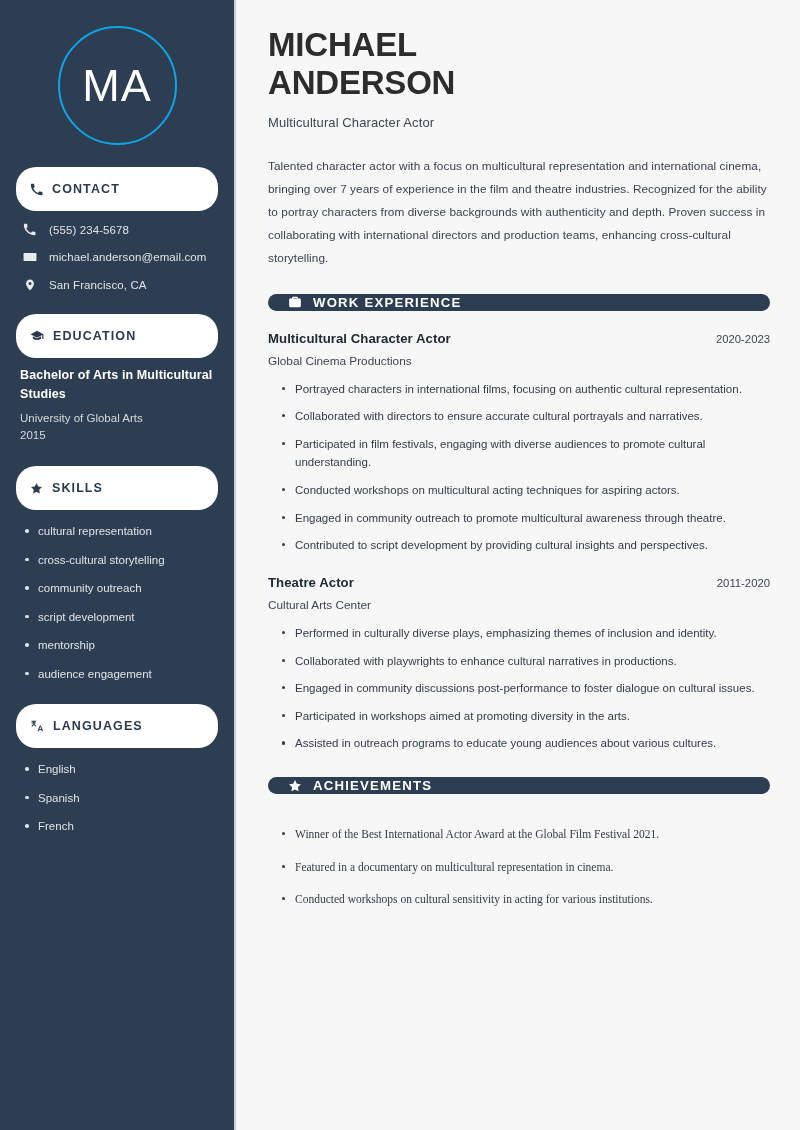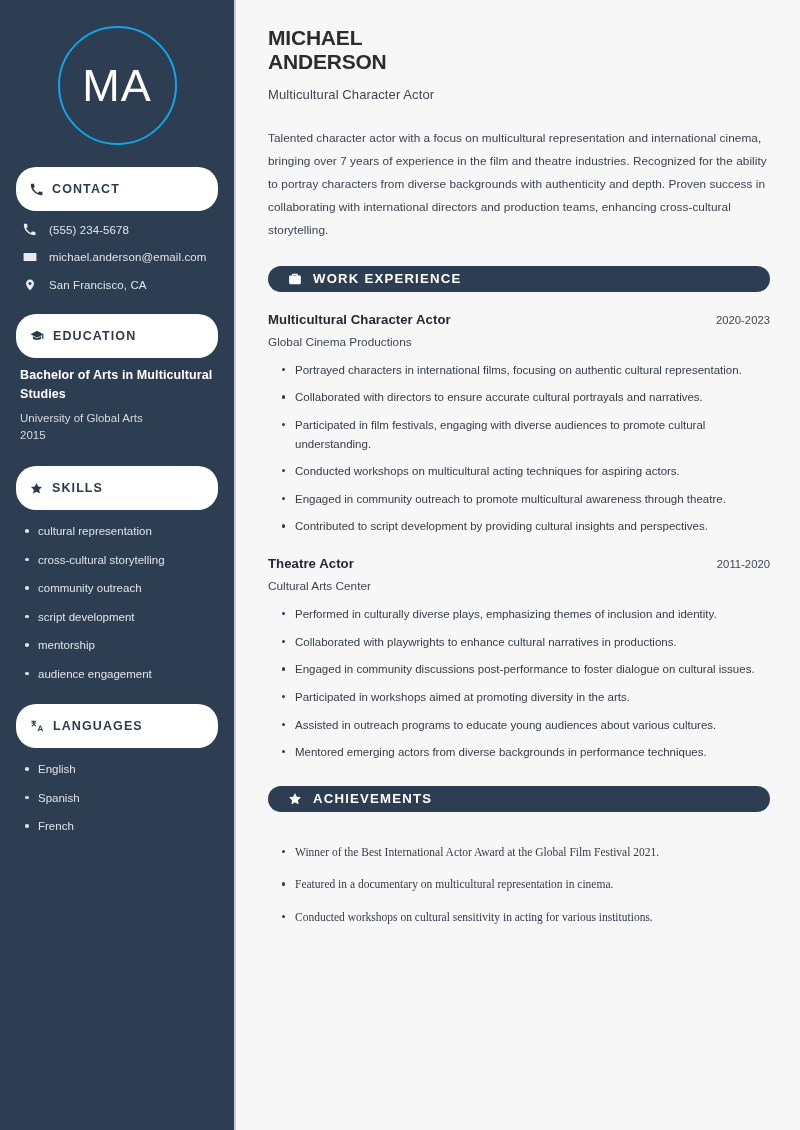--- a/index.html
+++ b/index.html
@@ -135,21 +135,21 @@
     position: absolute;
     left: 238px;
     top: 0;
     width: 562px;
     height: 1130px;
     padding: 26px 30px 0 30px;
     background: #f7f7f8;
   }
 
   .name {
-    font-size: 21px;
+    font-size: 33px;
     font-weight: 700;
     line-height: 1.16;
     color: #2c2c2c;
     letter-spacing: -0.2px;
   }
   .title-sub {
     margin-top: 12px;
     font-size: 13px;
     color: #3f4651;
     letter-spacing: 0.1px;
@@ -163,21 +163,21 @@
     line-height: 1.95;
     letter-spacing: 0.05px;
   }
 
   .bar {
     display: flex;
     align-items: center;
     gap: 11px;
     background: #2e3e52;
     border-radius: 22px;
-    height: 26px;
+    height: 17px;
     padding: 0 20px;
     margin-top: 24px;
   }
   .bar .bar-label {
     color: #ffffff;
     font-size: 13.2px;
     font-weight: 700;
     letter-spacing: 1.2px;
   }
   .bar .ic { display:flex; align-items:center; }
@@ -371,21 +371,20 @@
         <span class="job-title">Theatre Actor</span>
         <span class="job-date">2011-2020</span>
       </div>
       <div class="job-org">Cultural Arts Center</div>
       <ul class="main-bullets">
         <li>Performed in culturally diverse plays, emphasizing themes of inclusion and identity.</li>
         <li>Collaborated with playwrights to enhance cultural narratives in productions.</li>
         <li>Engaged in community discussions post-performance to foster dialogue on cultural issues.</li>
         <li>Participated in workshops aimed at promoting diversity in the arts.</li>
         <li>Assisted in outreach programs to educate young audiences about various cultures.</li>
-        <li>Mentored emerging actors from diverse backgrounds in performance techniques.</li>
       </ul>
     </div>
 
     <div class="bar">
       <span class="ic">
         <svg width="14" height="14" viewBox="0 0 24 24" fill="#ffffff">
           <path d="M12 1.8l3.1 6.4 7 1-5.1 4.9 1.2 7-6.2-3.3-6.2 3.3 1.2-7L1.9 9.2l7-1L12 1.8z"></path>
         </svg>
       </span>
       <span class="bar-label">ACHIEVEMENTS</span>

